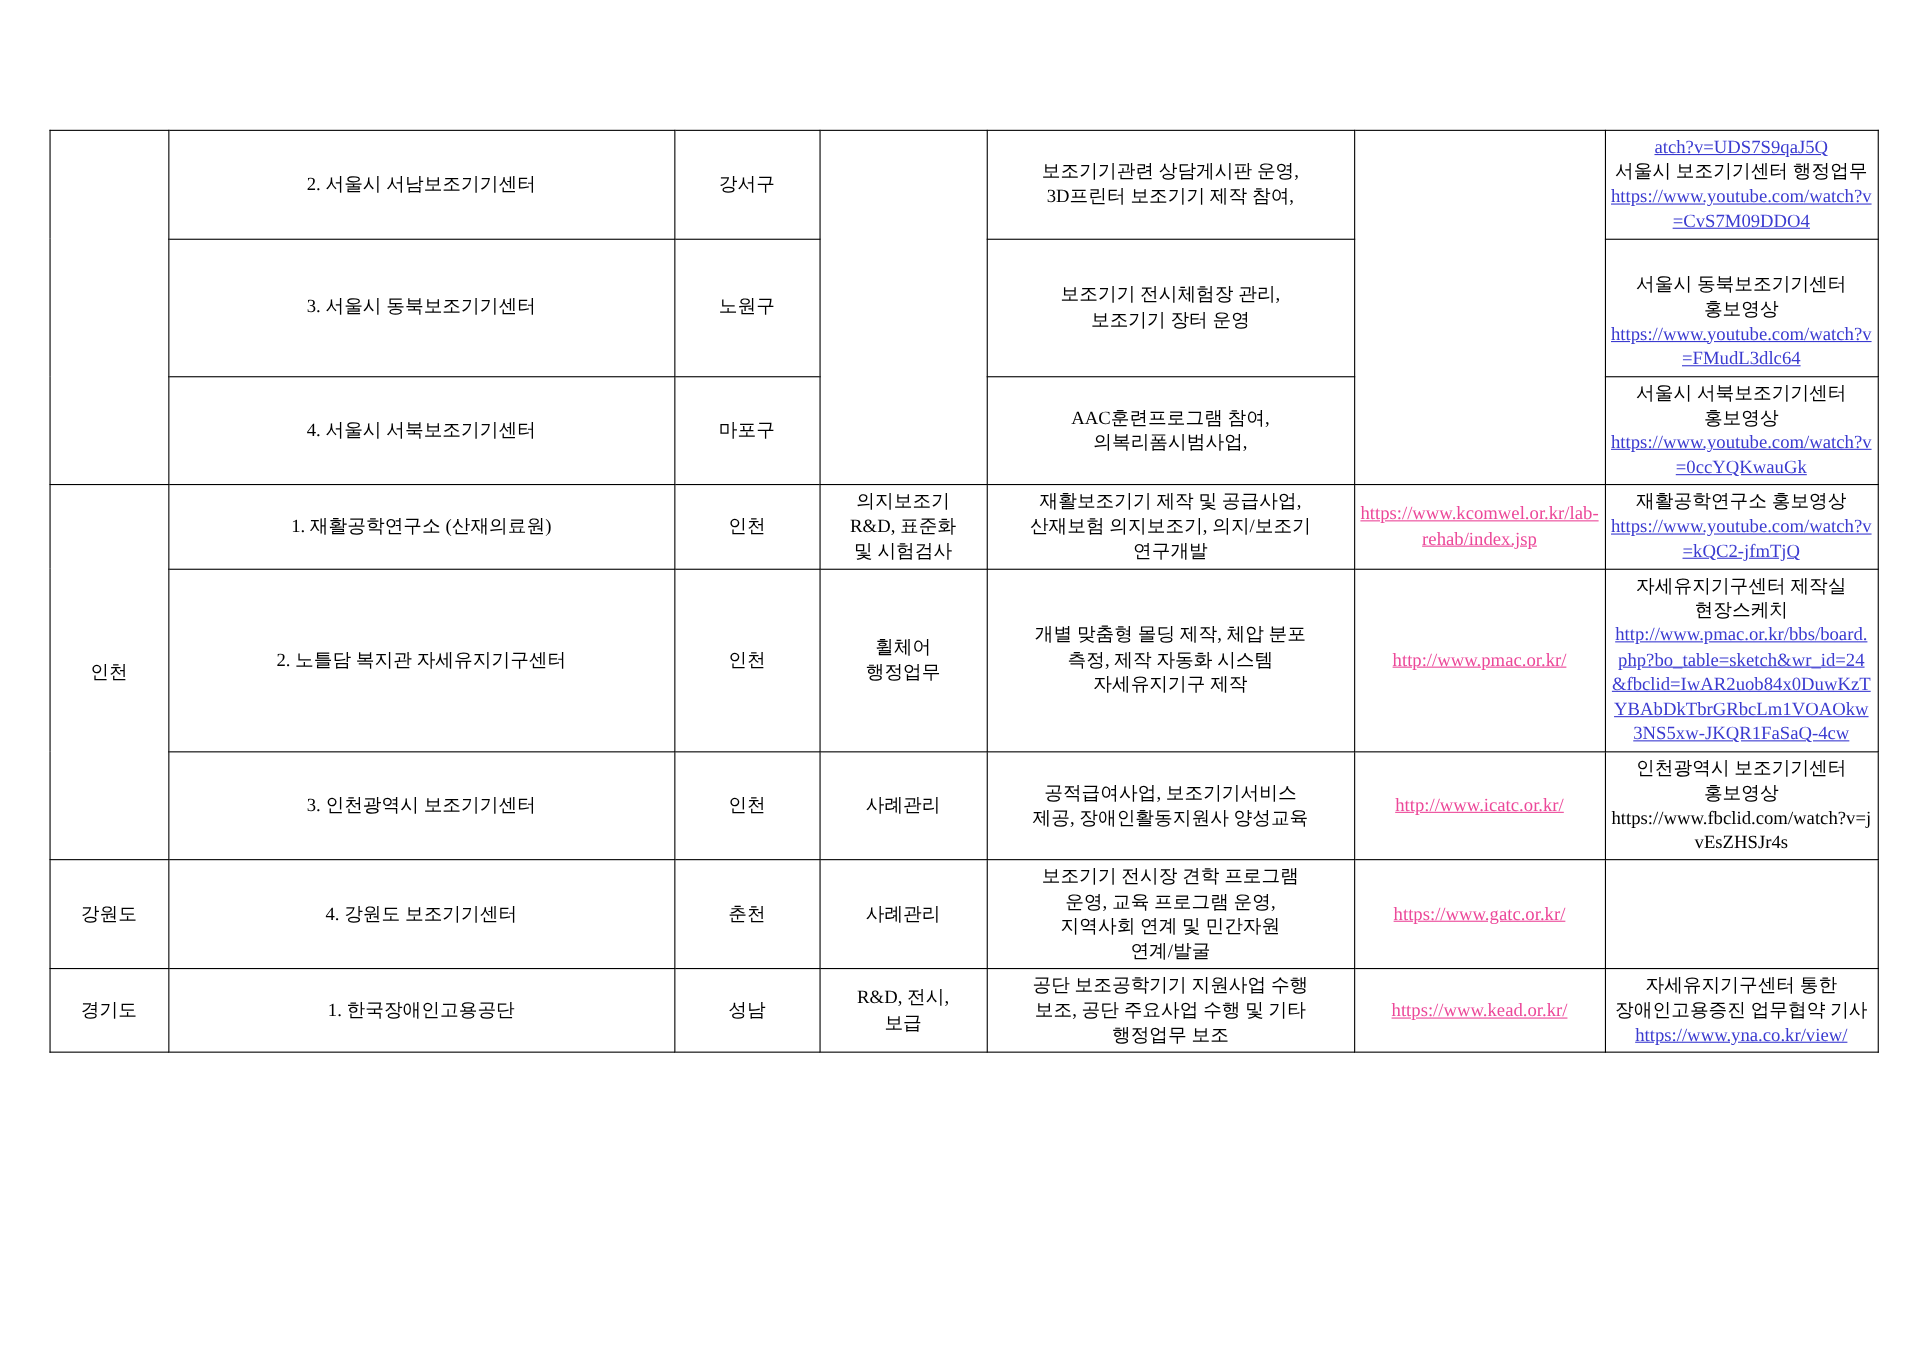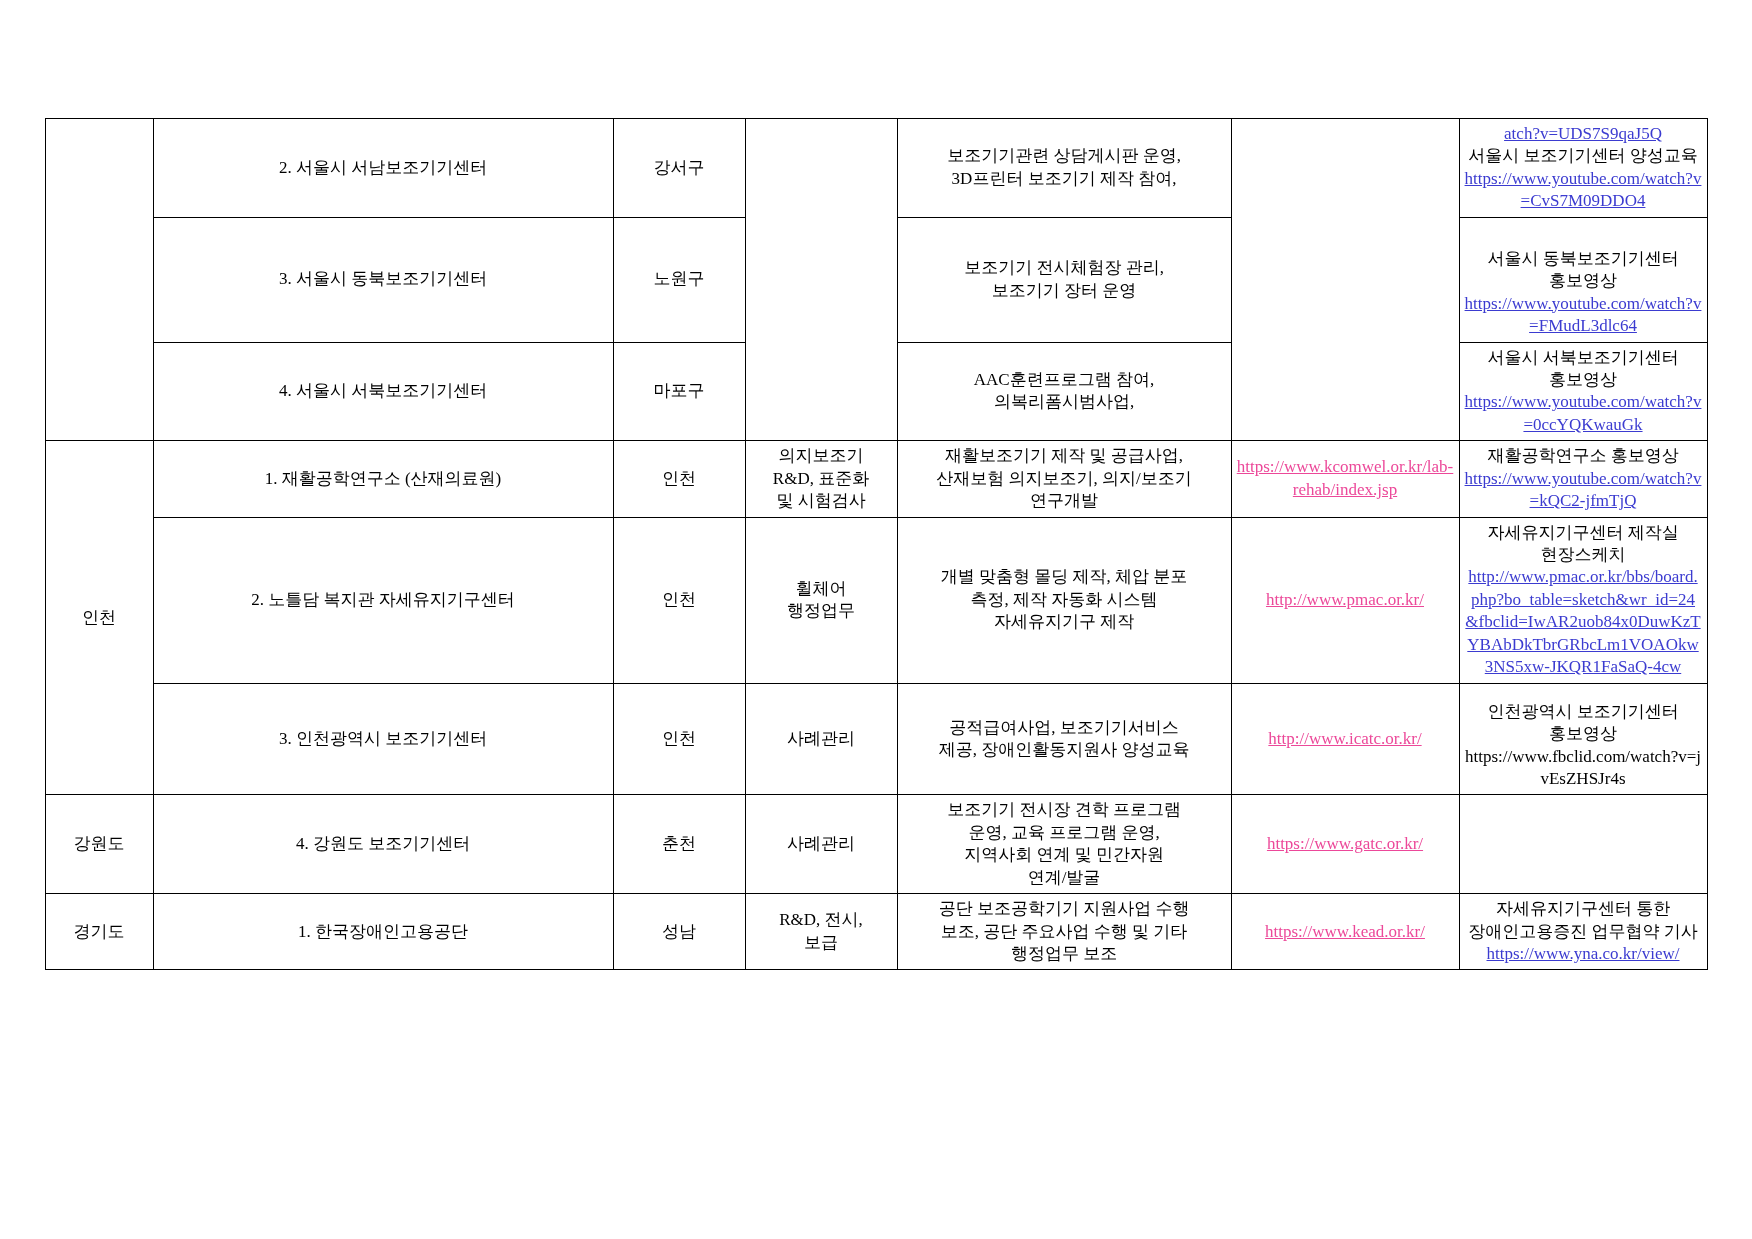--- a/index.html
+++ b/index.html
@@ -97,21 +97,21 @@
       </colgroup>
       <tbody>
         <tr>
           <td rowspan="3"></td>
           <td class="cell-left">2. 서울시 서남보조기기센터</td>
           <td>강서구</td>
           <td rowspan="3"></td>
           <td class="small" style="white-space:pre-line">보조기기관련 상담게시판 운영,
 3D프린터 보조기기 제작 참여,</td>
           <td rowspan="3"></td>
-          <td class="mediacell"><span class="link blue">atch?v=UDS7S9qaJ5Q</span><br><span class="ttl" style="white-space:pre-line; display:block;">서울시 보조기기센터 양성교육</span><span class="link blue">https://www.youtube.com/watch?v=CvS7M09DDO4</span></td>
+          <td class="mediacell"><span class="link blue">atch?v=UDS7S9qaJ5Q</span><br><span class="ttl" style="white-space:pre-line; display:block;">서울시 보조기기센터 행정업무</span><span class="link blue">https://www.youtube.com/watch?v=CvS7M09DDO4</span></td>
         </tr>
         <tr>
           <td class="cell-left">3. 서울시 동북보조기기센터</td>
           <td>노원구</td>
           <td class="small" style="white-space:pre-line">보조기기 전시체험장 관리,
 보조기기 장터 운영</td>
           <td class="mediacell"><span class="ttl" style="white-space:pre-line; display:block;margin-top:26px;">서울시 동북보조기기센터
 홍보영상</span><span class="link blue">https://www.youtube.com/watch?v=FMudL3dlc64</span></td>
         </tr>
         <tr>
@@ -147,21 +147,21 @@
           <td class="mediacell"><span class="ttl" style="white-space:pre-line; display:block;">자세유지기구센터 제작실
 현장스케치</span><span class="link blue">http://www.pmac.or.kr/bbs/board.php?bo_table=sketch&amp;wr_id=24&amp;fbclid=IwAR2uob84x0DuwKzTYBAbDkTbrGRbcLm1VOAOkw3NS5xw-JKQR1FaSaQ-4cw</span></td>
         </tr>
         <tr>
           <td class="cell-left">3. 인천광역시 보조기기센터</td>
           <td>인천</td>
           <td class="small" style="white-space:pre-line">사례관리</td>
           <td class="small" style="white-space:pre-line">공적급여사업, 보조기기서비스
 제공, 장애인활동지원사 양성교육</td>
           <td class="xsmall"><span class="link">http://www.icatc.or.kr/</span></td>
-          <td class="mediacell"><span class="ttl" style="white-space:pre-line; display:block;margin-top:13px;">인천광역시 보조기기센터
+          <td class="mediacell"><span class="ttl" style="white-space:pre-line; display:block;">인천광역시 보조기기센터
 홍보영상</span><span class="plain">https://www.fbclid.com/watch?v=jvEsZHSJr4s</span></td>
         </tr>
         <tr>
           <td>강원도</td>
           <td class="cell-left">4. 강원도 보조기기센터</td>
           <td>춘천</td>
           <td class="small" style="white-space:pre-line">사례관리</td>
           <td class="small" style="white-space:pre-line">보조기기 전시장 견학 프로그램
 운영, 교육 프로그램 운영,
 지역사회 연계 및 민간자원

